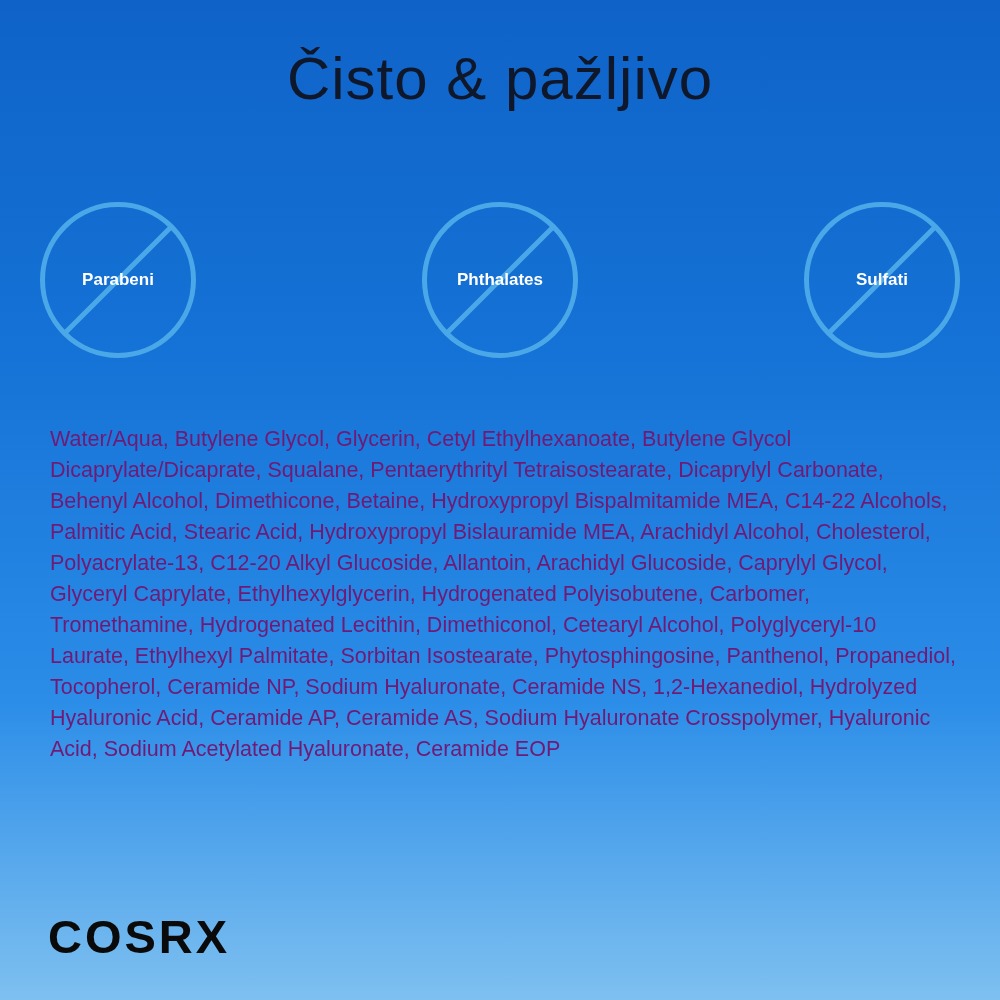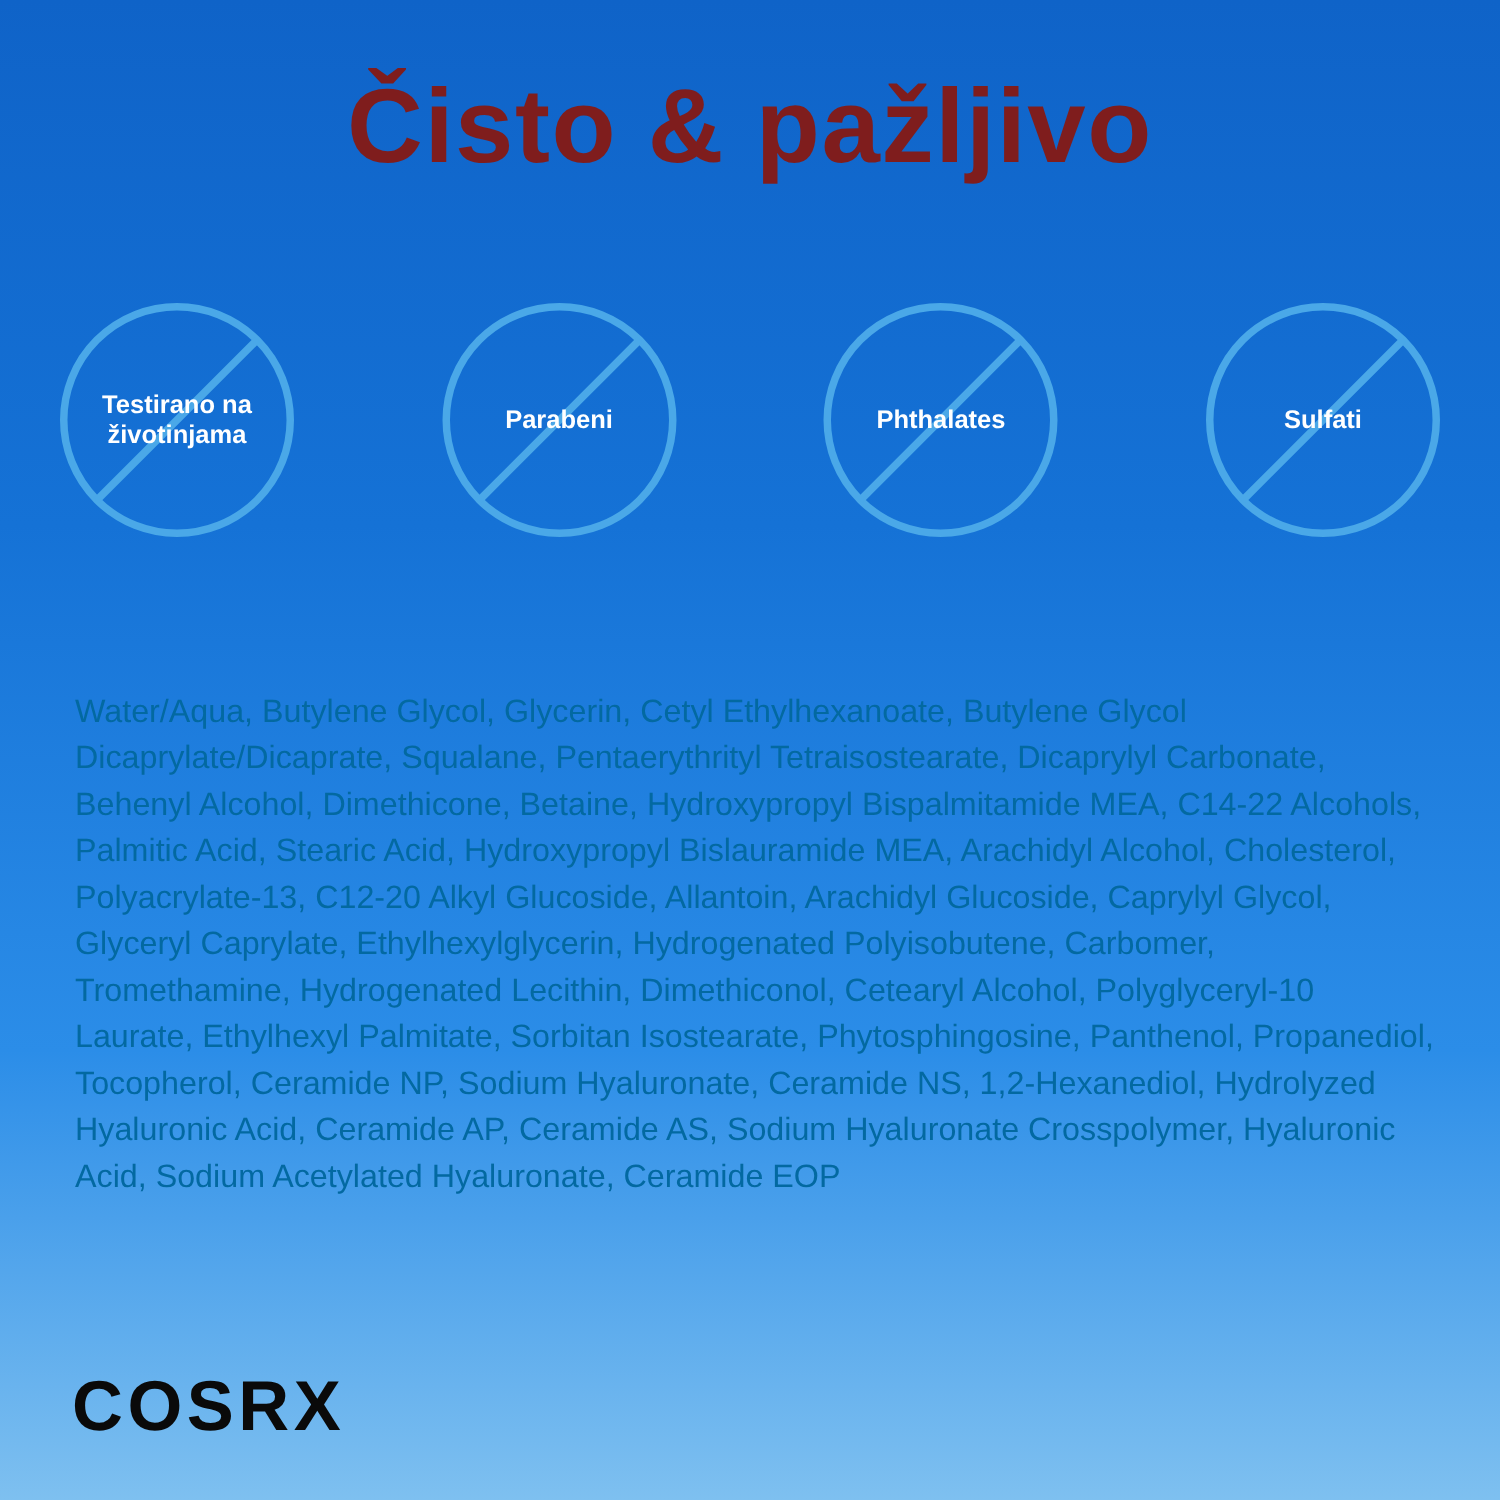--- a/index.html
+++ b/index.html
@@ -22,24 +22,24 @@
     height: 1000px;
     box-sizing: border-box;
   }
 
   .title {
     position: absolute;
     top: 46px;
     left: 0;
     width: 1000px;
     text-align: center;
-    font-size: 70px;
-    font-weight: bold;
+    font-size: 60px;
+    font-weight: normal;
     letter-spacing: 1px;
-    color: #7f1d1d;
+    color: #0f172a;
     line-height: 1.1;
   }
 
   .badges {
     position: absolute;
     top: 202px;
     left: 40px;
     width: 920px;
     display: flex;
     justify-content: space-between;
@@ -86,26 +86,26 @@
     top: 390px;
     left: 58px;
     font-size: 29px;
     font-weight: bold;
     letter-spacing: 0.6px;
     color: #ffffff;
   }
 
   .ingredients-body {
     position: absolute;
-    top: 459px;
+    top: 424px;
     left: 50px;
     width: 906px;
     font-size: 21.5px;
     line-height: 31px;
-    color: #0369a1;
+    color: #701a75;
     font-weight: 400;
   }
 
   .brand {
     position: absolute;
     left: 48px;
     bottom: 36px;
     font-size: 47px;
     font-weight: bold;
     letter-spacing: 3px;
@@ -115,25 +115,20 @@
 </style>
 </head>
 <body>
 
 <div class="page">
 
   <div class="title">Čisto &amp; pažljivo</div>
 
   <div class="badges">
 
-    <div class="badge">
-      <span class="slash"></span>
-      <span class="label">Testirano na
-životinjama</span>
-    </div>
 
 
     <div class="badge">
       <span class="slash"></span>
       <span class="label">Parabeni</span>
     </div>
 
     <div class="badge">
       <span class="slash"></span>
       <span class="label">Phthalates</span>

